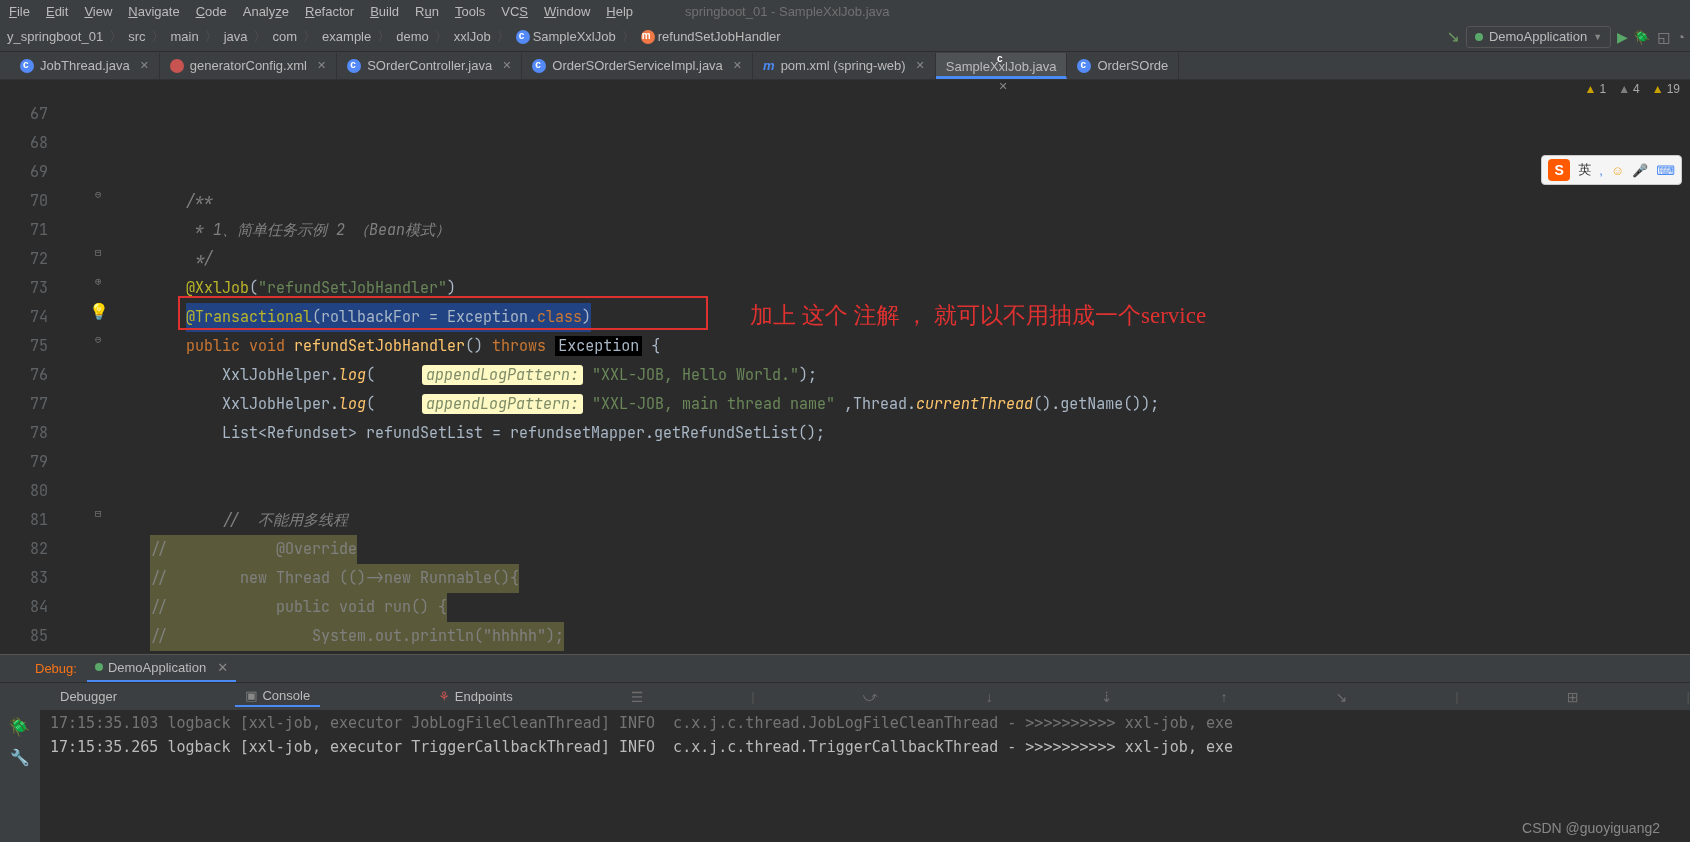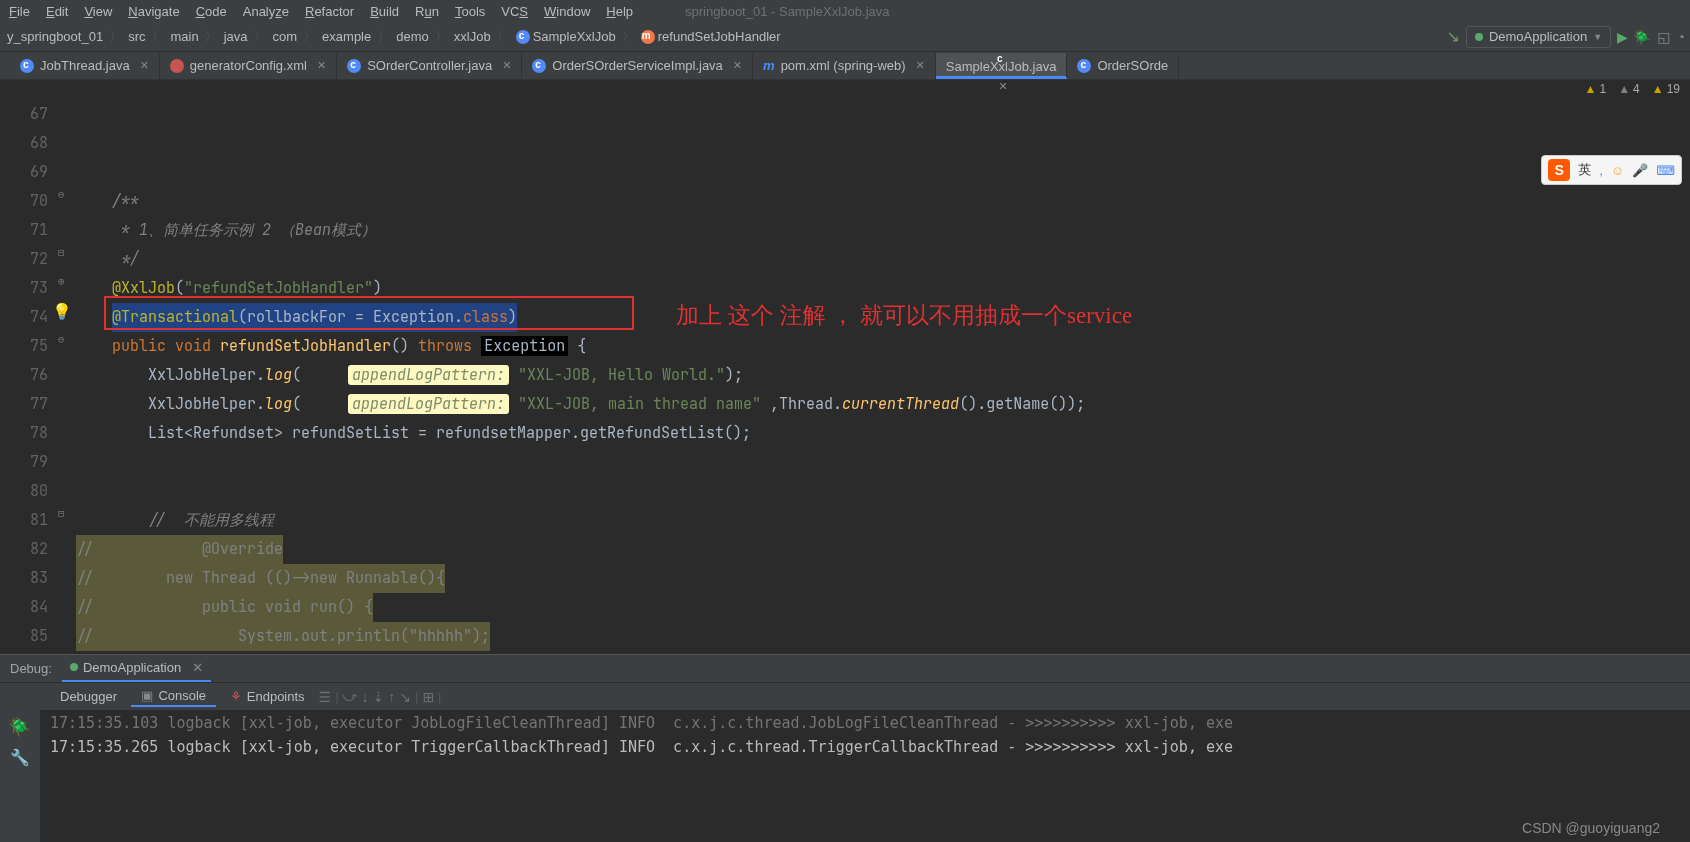--- a/index.html
+++ b/index.html
@@ -29,21 +29,21 @@
 .tab.active { background:#4e5254; border-bottom:3px solid #4a8af4;flex-direction:column; }
 .tab .ficon { width:14px; height:14px; border-radius:50%; display:inline-block; background:#548af7; position:relative; }
 .tab .ficon::after { content:"c"; color:#fff; font-size:10px; font-weight:bold; position:absolute; left:3px; top:0; }
 .tab .ficon.orange { background:#c75450; }
 .tab .ficon.orange::after { content:""; }
 .tab .close { color:#888; font-size:11px; margin-left:4px; }
 .warnings { position:absolute; right:10px; top:82px; display:flex; gap:12px; font-size:12px; color:#aaa; }
 .warnings .w { display:flex; gap:3px; align-items:center; }
 .warnings .tri { color:#c9a100; }
 .warnings .tri.gray { color:#808080; }
-.editor { position:absolute; top:100px; left:0; right:0; bottom:190px; display:flex; background:#2b2b2b; font-family:"Consolas","JetBrains Mono",monospace; font-size:15px; }
+.editor { position:absolute; top:100px; left:0; right:0; bottom:190px; display:flex; background:#2b2b2b; font-family:"Consolas","JetBrains Mono",monospace; font-size:15px;gap:37px; }
 .gutter { width:56px; text-align:right; color:#606366; padding-right:8px; user-select:none; }
 .gutter .ln { height:29px; line-height:29px; }
 .fold { width:20px; position:relative; }
 .fold .fmark { position:absolute; left:2px; color:#6e6e6e; font-size:11px; }
 .fold .bulb { position:absolute; left:-4px; color:#f0a732; font-size:16px; }
 .code { flex:1; position:relative; }
 .code .line { height:29px; line-height:29px; white-space:pre; color:#a9b7c6; }
 .c-comment { color:#808080; font-style:italic; }
 .c-anno { color:#bbb529; }
 .c-str { color:#6a8759; }
@@ -52,23 +52,23 @@
 .c-methoditalic { color:#ffc66d; font-style:italic; }
 .c-param { color:#7d8b67; font-style:italic; background:#fef9c3; padding:0 4px; border-radius:3px;margin-left:38px; }
 .c-exc { background:#000000; padding:0 3px; }
 .highlight-line { background:#214283; display:inline-block; }
 .red-box { border:2px solid #e03131; position:absolute; pointer-events:none; }
 .red-annot { position:absolute; color:#e03131; font-family:"SimSun",serif; font-size:23px; }
 .commented-block { background:#5a5a3a; display:inline-block; color:#808080; }
 .ime { position:absolute; top:155px; right:8px; height:30px; background:#f5f5f5; border:1px solid #ccc; border-radius:4px; display:flex; align-items:center; padding:0 6px; gap:8px; color:#333; }
 .ime .slogo { background:#ff5a00; color:#fff; font-weight:bold; width:22px; height:22px; border-radius:4px; display:flex; align-items:center; justify-content:center; font-size:14px; }
 .debug-title { position:absolute; bottom:160px; left:0; right:0; height:28px; background:#3c3f41; border-top:1px solid #555; display:flex; align-items:center; padding-left:10px; gap:10px; }
-.debug-title .dlbl { color:#a3a3a3; }
+.debug-title .dlbl { color:#f97316;margin-left:25px; }
 .debug-title .dtab { display:flex; align-items:center; gap:5px; border-bottom:3px solid #4a8af4; height:28px; padding:0 8px; }
-.debug-tools { position:absolute; bottom:132px; left:0; right:0; height:28px; background:#3c3f41; display:flex; align-items:center; padding-left:50px; gap:4px; border-top:1px solid #2d2d2d; }
+.debug-tools { position:absolute; bottom:132px; left:0; right:0; height:28px; background:#3c3f41; display:flex; align-items:center; padding-left:50px; gap:4px; border-top:1px solid #2d2d2d;justify-content:space-between; }
 .debug-tools .dtool { padding:2px 10px; display:flex; align-items:center; gap:5px; cursor:pointer; }
 .debug-tools .dtool.active { border-bottom:2px solid #4a8af4; }
 .debug-tools .sep2 { color:#555; }
 .debug-tools .grayico { color:#6e6e6e; font-size:14px; }
 .debug-sidebar { position:absolute; bottom:0; left:0; width:40px; height:132px; background:#3c3f41; display:flex; flex-direction:column; align-items:center; padding-top:6px; gap:10px; }
 .debug-sidebar .dbug { color:#59a869; font-size:18px; }
 .debug-sidebar .wrench { color:#888; font-size:16px; }
 .console { position:absolute; bottom:0; left:40px; right:0; height:132px; background:#2b2b2b; font-family:"Consolas",monospace; font-size:15px; color:#bbb; padding:4px 10px; overflow:hidden; }
 .console .cline { white-space:pre; height:24px; }
 .console .fade { opacity:0.5; }

